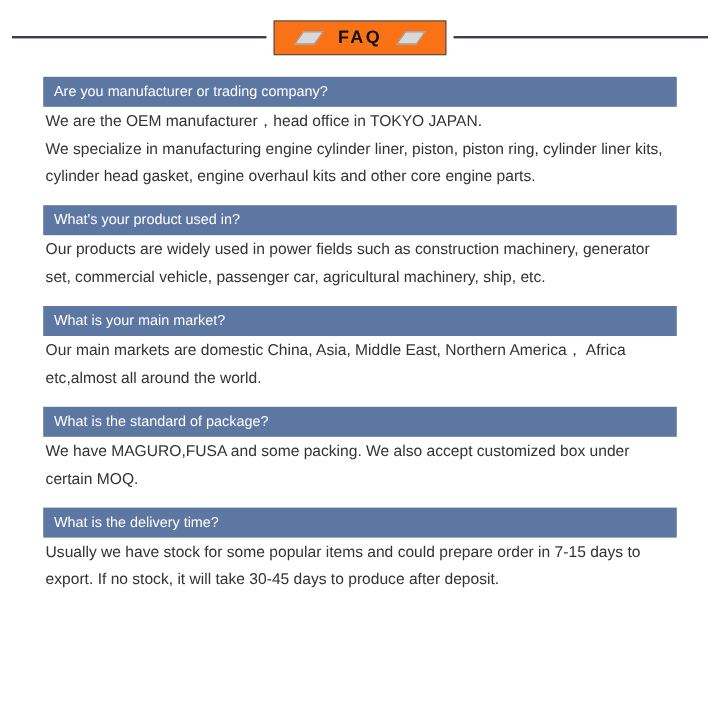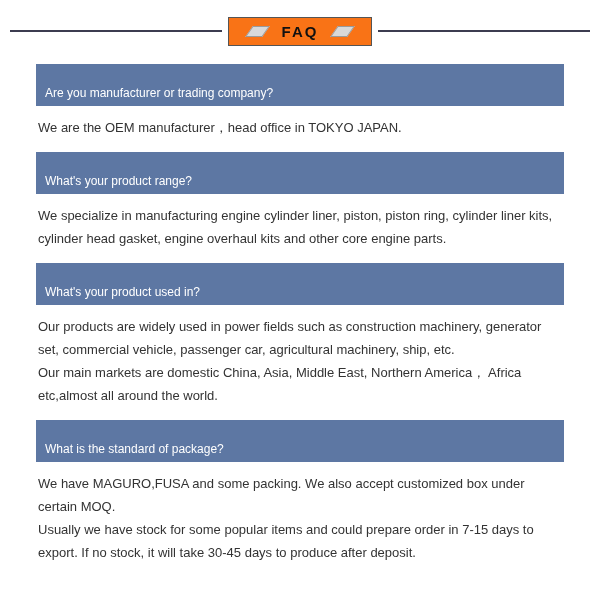--- a/index.html
+++ b/index.html
@@ -49,23 +49,22 @@
   }
 
   
   .faq-list {
     margin: 18px 36px 0 36px;
   }
   .q-bar {
     background: #5d77a3;
     color: #ffffff;
     font-size: 12px;
-    padding: 22px 9px 6px 9px;
+    padding: 5px 9px 6px 9px;
     margin-top: 13px;
-    margin-bottom: 10px;
   }
   .faq-item:first-child .q-bar {
     margin-top: 0;
   }
   .answer {
     color: #333333;
     font-size: 13px;
     line-height: 23px;
     padding-left: 2px;
   }
@@ -84,35 +83,36 @@
 </div>
 
 <div class="faq-list">
 
   <div class="faq-item">
     <div class="q-bar">Are you manufacturer or trading company?</div>
     <p class="answer">We are the OEM manufacturer，head office in TOKYO JAPAN.</p>
   </div>
 
   <div class="faq-item">
-    <div class="q-bar">What's your product range?</div>
     <p class="answer">We specialize in manufacturing engine cylinder liner, piston, piston ring, cylinder liner kits, cylinder head gasket, engine overhaul kits and other core engine parts.</p>
   </div>
 
   <div class="faq-item">
     <div class="q-bar">What's your product used in?</div>
     <p class="answer">Our products are widely used in power fields such as construction machinery, generator set, commercial vehicle, passenger car, agricultural machinery, ship, etc.</p>
   </div>
 
   <div class="faq-item">
+    <div class="q-bar">What is your main market?</div>
     <p class="answer">Our main markets are domestic China, Asia, Middle East, Northern America， Africa etc,almost all around the world.</p>
   </div>
 
   <div class="faq-item">
     <div class="q-bar">What is the standard of package?</div>
     <p class="answer">We have MAGURO,FUSA and some packing. We also accept customized box under certain MOQ.</p>
   </div>
 
   <div class="faq-item">
+    <div class="q-bar">What is the delivery time?</div>
     <p class="answer">Usually we have stock for some popular items and could prepare order in 7-15 days to export. If no stock, it will take 30-45 days to produce after deposit.</p>
   </div>
 
 </div>
 
 </body></html>

